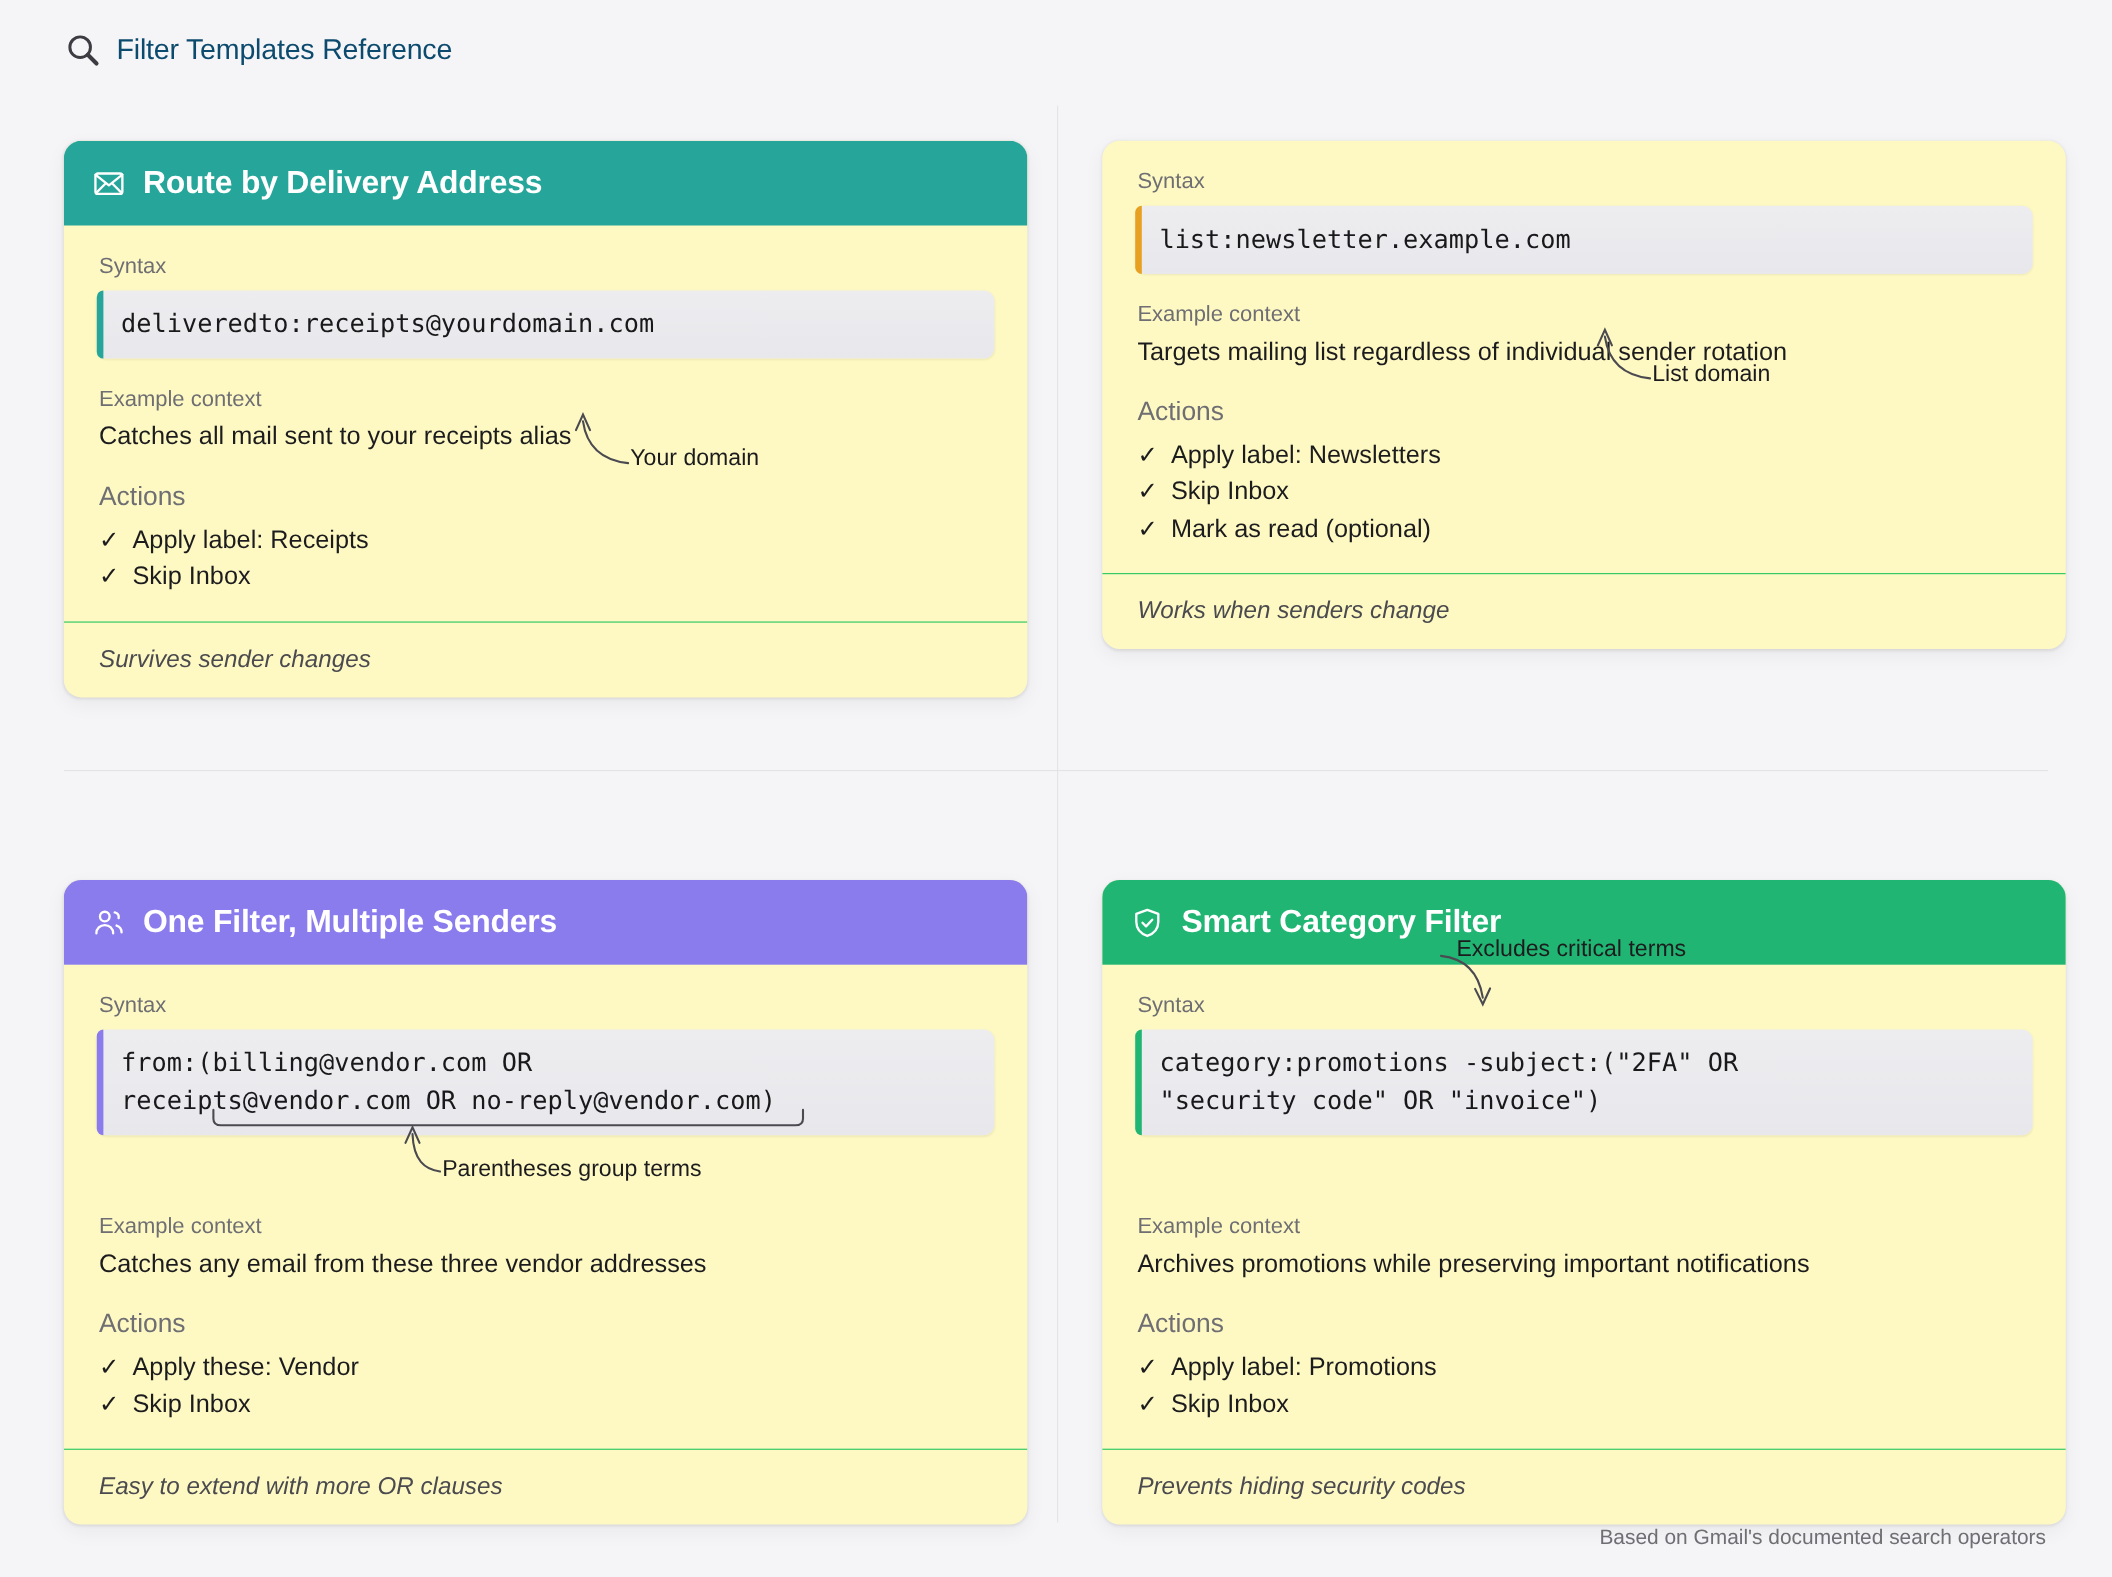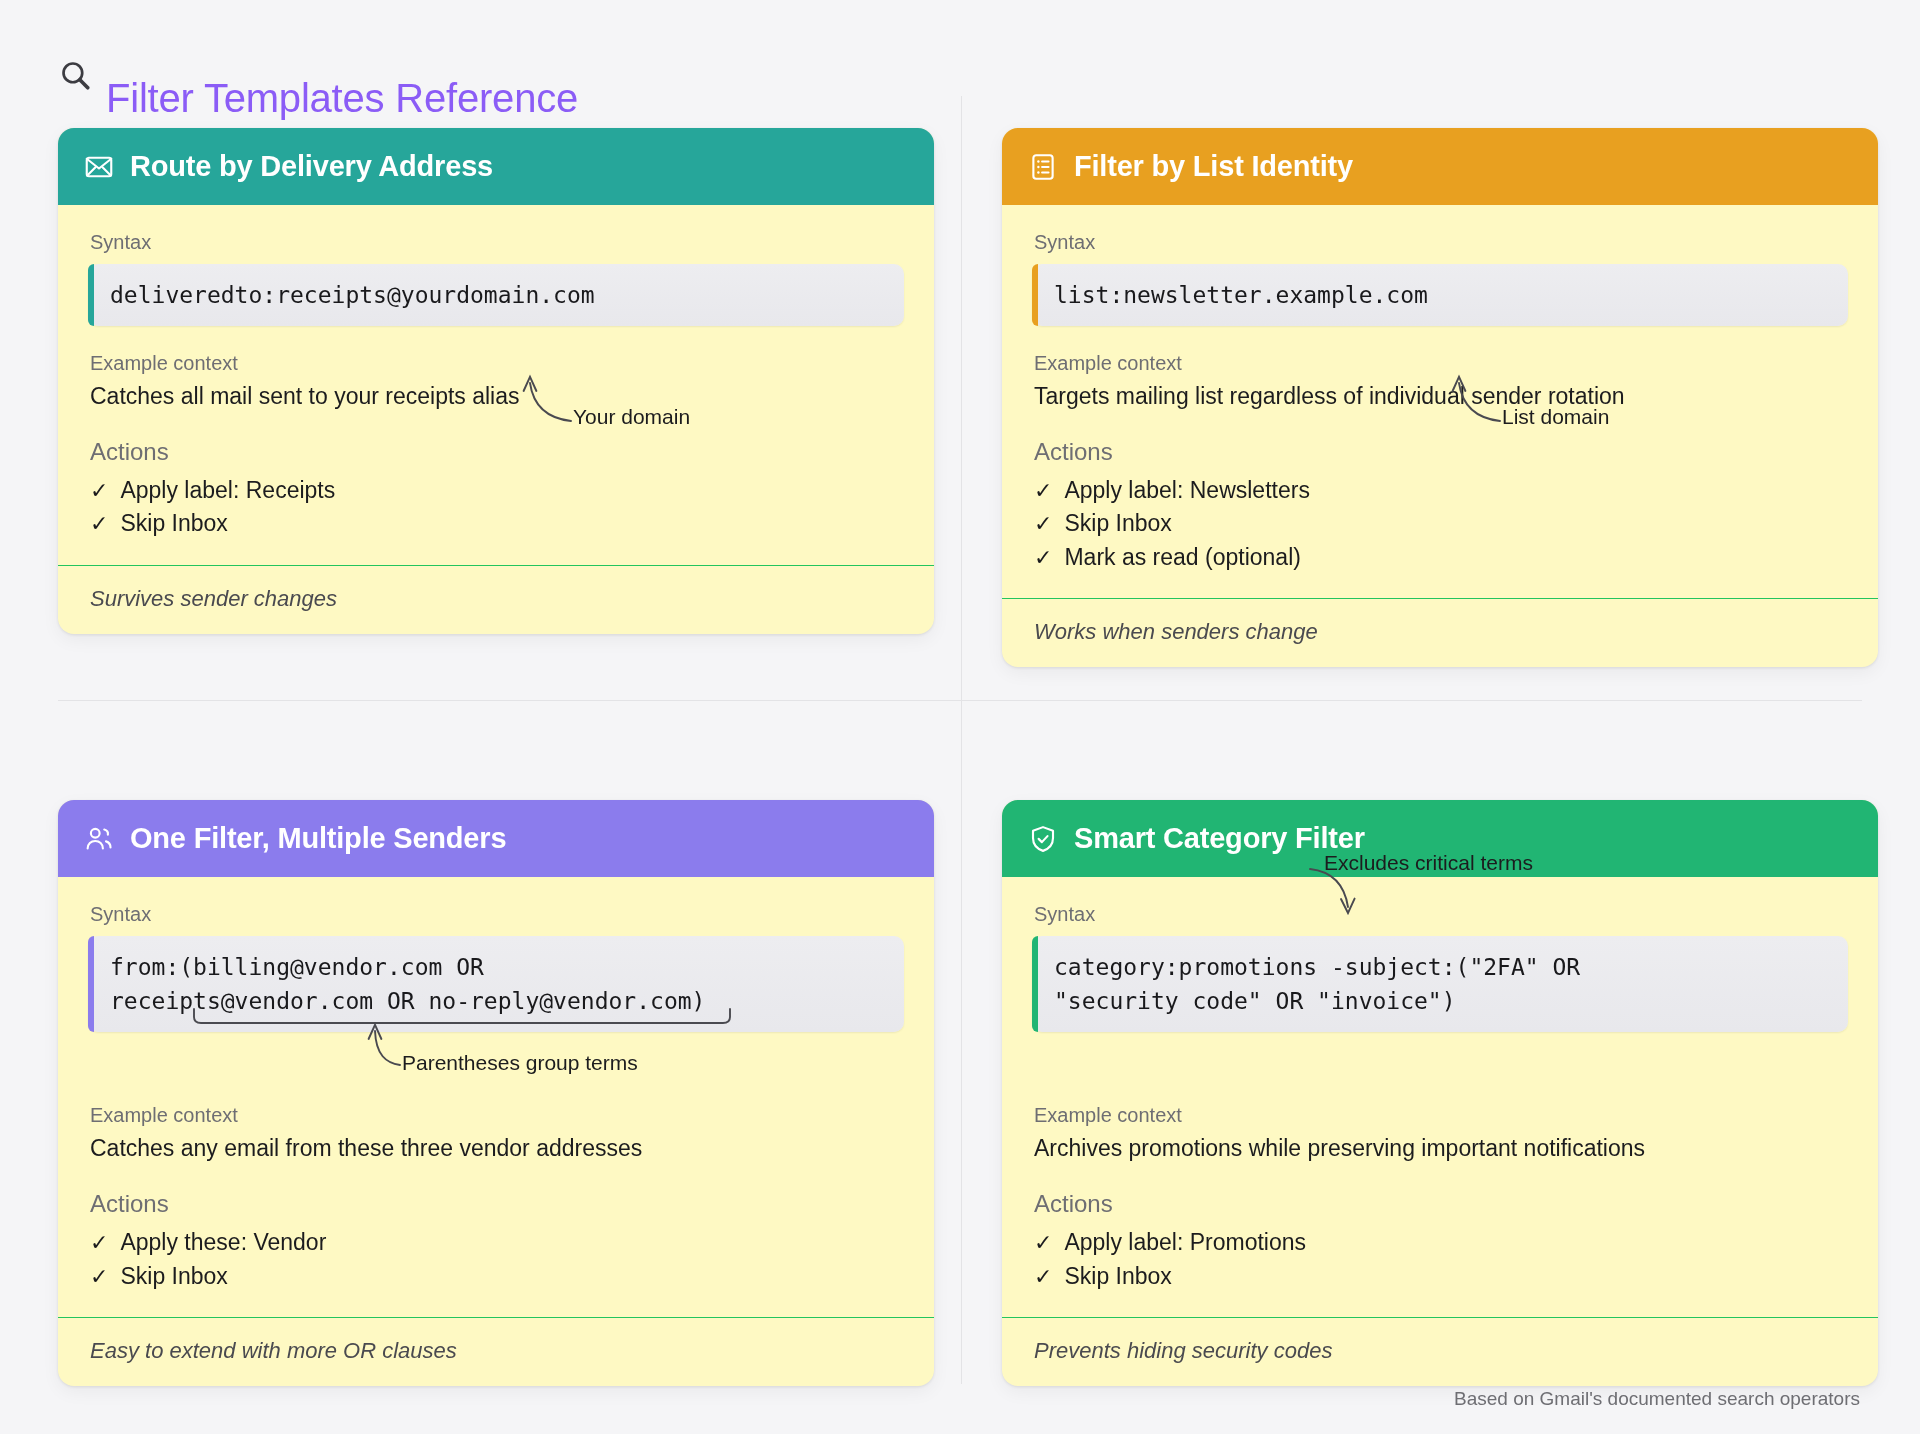--- a/index.html
+++ b/index.html
@@ -12,21 +12,21 @@
     position:relative;
   }
 
   
   .page-head{
     position:absolute;left:58px;top:28px;
     display:flex;align-items:center;gap:14px;
   }
   .page-head .mag{width:34px;height:34px;display:block;}
   .page-head .title{
-    font-size:40px;color:#8b5cf6;letter-spacing:-.2px;margin-top:48px;
+    font-size:26px;color:#0c4a6e;letter-spacing:-.2px;
   }
 
   
   .grid{
     position:absolute;left:58px;top:96px;
     width:1804px;height:1290px;
     display:grid;
     grid-template-columns:1fr 1fr;
     grid-template-rows:1fr 1fr;
     column-gap:0;row-gap:0;
@@ -169,34 +169,20 @@
             <span>Skip Inbox</span>
           </li>
         </ul>
       </div>
       <div class="card-foot">Survives sender changes</div>
     </div>
   </div>
 
   <div class="cell col2">
     <div class="card">
-      <div class="card-head" style="background:#e8a020">
-        <span class="hicon">
-          <svg viewBox="0 0 24 24" width="30" height="30" fill="none" stroke="#fff" stroke-width="1.7" stroke-linecap="round" stroke-linejoin="round">
-            <rect x="4.3" y="2.6" width="15.4" height="18.8" rx="2.2"></rect>
-            <circle cx="8.3" cy="7.6" r=".95" fill="#fff" stroke="none"></circle>
-            <circle cx="8.3" cy="12" r=".95" fill="#fff" stroke="none"></circle>
-            <circle cx="8.3" cy="16.4" r=".95" fill="#fff" stroke="none"></circle>
-            <line x1="11.3" y1="7.6" x2="16.4" y2="7.6"></line>
-            <line x1="11.3" y1="12" x2="16.4" y2="12"></line>
-            <line x1="11.3" y1="16.4" x2="16.4" y2="16.4"></line>
-          </svg>
-        </span>
-        <span class="htitle">Filter by List Identity</span>
-      </div>
       <div class="card-body">
         <div class="sec-label">Syntax</div>
         <div class="code" style="--accent:#e8a020">list:newsletter.example.com</div>
 
         <div class="anno" style="left:440px;top:158px;">
           <svg width="120" height="62" viewBox="0 0 120 62" fill="none" stroke="#4a4a50" stroke-width="1.9" stroke-linecap="round">
             <path d="M58 58 C40 56 21 48 17 20"></path>
             <path d="M10.6 28 L17 13.8 L23.4 28"></path>
           </svg>
           <span class="anno-text" style="left:60px;top:42px;">List domain</span>

